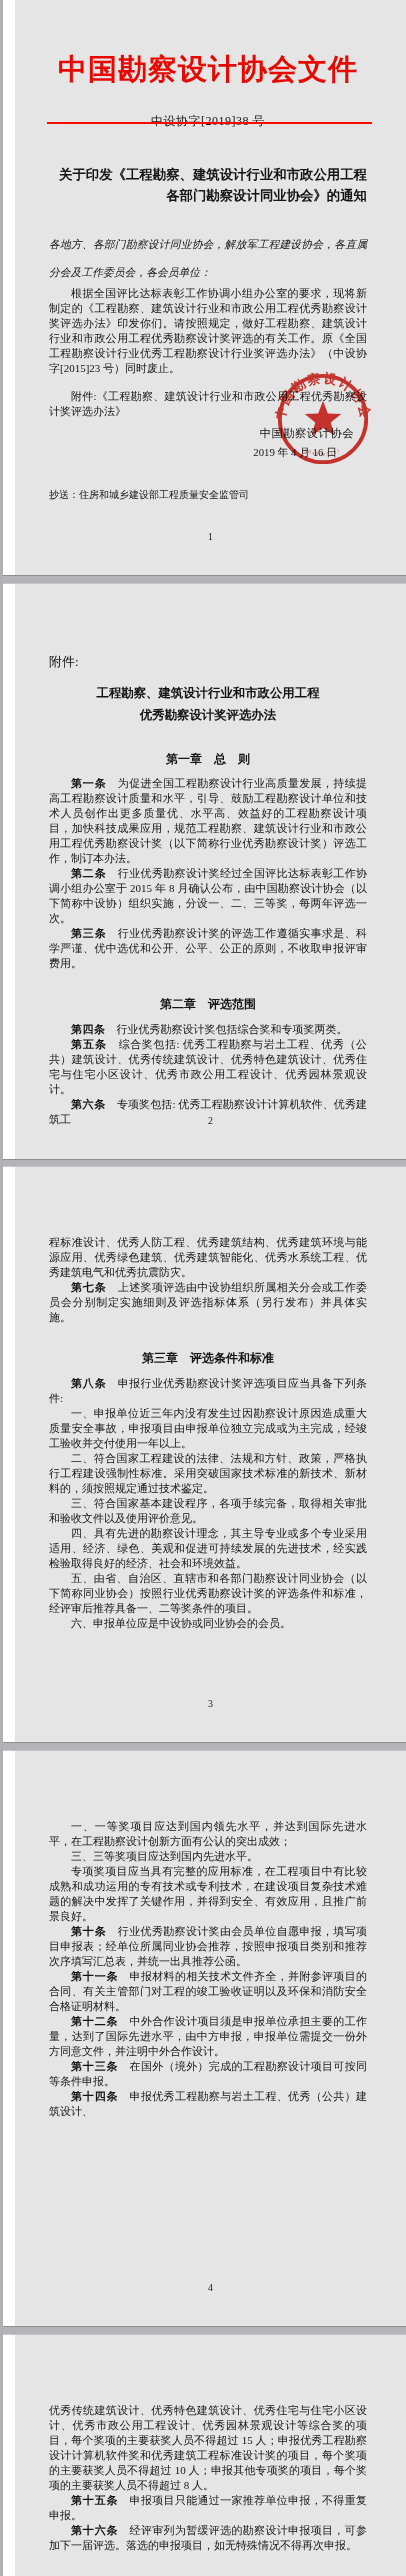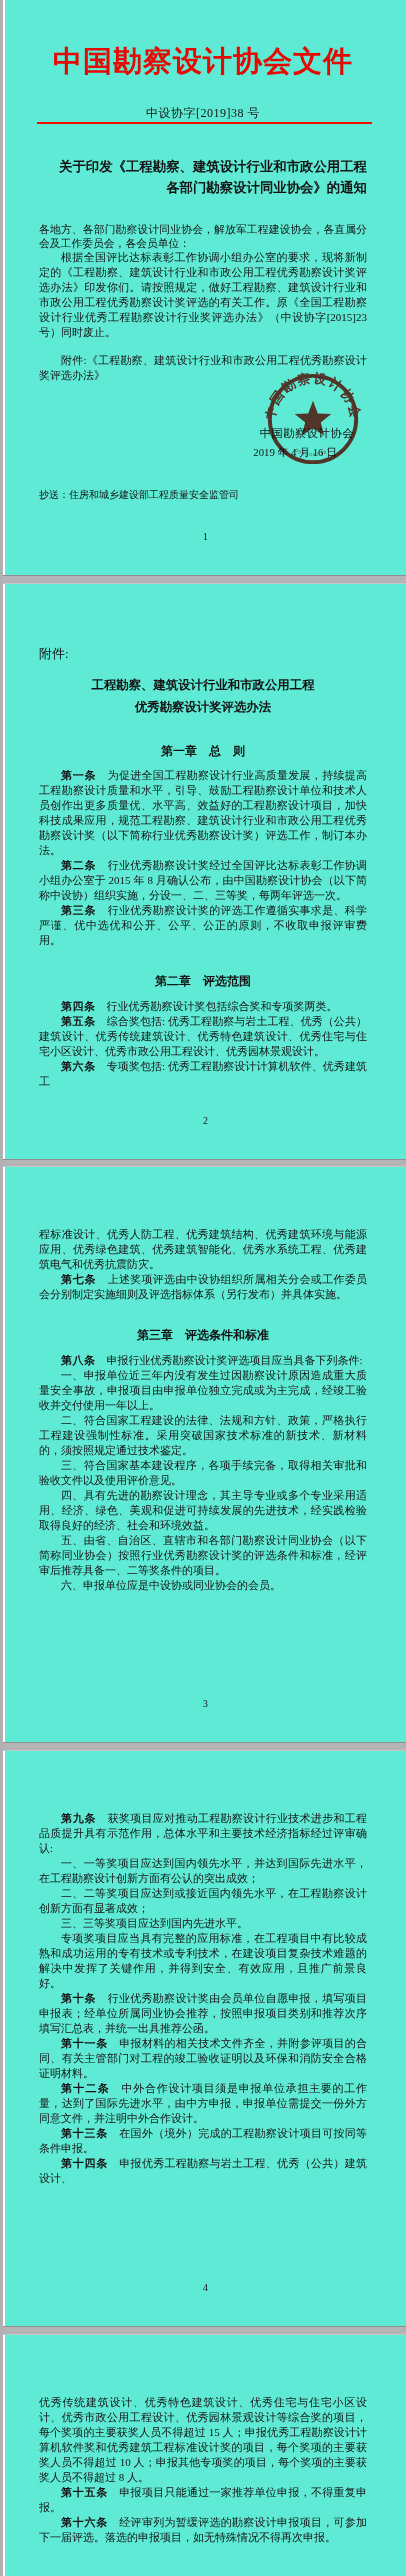--- a/index.html
+++ b/index.html
@@ -1,26 +1,26 @@
 <!DOCTYPE html>
 <html style="font-size:8.2px"><head>
 <meta charset="utf-8">
 <style>
   html,body{margin:0;padding:0;background:#ffffff;}
   .viewer{position:relative;width:406px;font-family:"Liberation Serif","DejaVu Serif",serif;color:#141414;}
   .edge-strip{position:absolute;left:0;top:0;width:3.1px;height:100%;background:#b0b0b3;z-index:5;}
-  .page{position:relative;margin-left:5px;height:575px;background:#5eead4;box-sizing:border-box;
-        padding:0 39px 0 34px;overflow:hidden;}
+  .page{position:relative;margin-left:15px;height:575px;background:#e5e5e5;box-sizing:border-box;
+        padding:8px 39px 0 34px;overflow:hidden;}
   .page-gap{height:6.7px;background:#b4b4b7;border-top:0.5px solid #8f8f92;border-bottom:0.5px solid #c6c6c9;}
   
   .masthead{padding-top:43px;text-align:center;font-size:29px;line-height:36px;font-weight:bold;letter-spacing:1px;}
   .docnum{margin-top:26px;text-align:center;font-size:12px;letter-spacing:0.5px;}
   .red-rule{position:absolute;top:122px;left:32px;right:34px;height:2.1px;}
   .notice-title{margin-top:34px;font-size:13.4px;font-weight:bold;text-align:right;line-height:21px;}
-  .body-text{font-size:10.8px;line-height:14px;text-align:justify;}
+  .body-text{font-size:10.8px;line-height:28px;text-align:justify;font-style:italic;}
   .addressee{margin-top:24px;}
   .para{font-size:11px;line-height:15px;text-align:justify;text-indent:2em;margin:0;}
   .para.cont{text-indent:0;}
   .att-para{margin-top:13.4px;}
   .sig-name{position:absolute;top:426px;right:52px;font-size:11.3px;letter-spacing:0.5px;}
   .sig-date{position:absolute;top:446px;right:69px;font-size:10.8px;}
   .stamp{position:absolute;top:371px;left:260px;width:96px;height:96px;opacity:.92;mix-blend-mode:multiply;z-index:3;}
   .cc-line{position:absolute;top:488px;left:34px;font-size:10px;}
   .pagenum{position:absolute;bottom:33px;left:0;right:0;text-align:center;font-size:9.8px;}
   
@@ -104,23 +104,21 @@
         <div class="para">四、具有先进的勘察设计理念，其主导专业或多个专业采用适用、经济、绿色、美观和促进可持续发展的先进技术，经实践检验取得良好的经济、社会和环境效益。</div>
         <div class="para">五、由省、自治区、直辖市和各部门勘察设计同业协会（以下简称同业协会）按照行业优秀勘察设计奖的评选条件和标准，经评审后推荐具备一、二等奖条件的项目。</div>
         <div class="para">六、申报单位应是中设协或同业协会的会员。</div>
       </div>
     <div class="pagenum">3</div>
   </section>
   <div class="page-gap"></div>
 
   <section class="page">
     <div class="page-body">
-        <div class="para"><b>第九条</b>　获奖项目应对推动工程勘察设计行业技术进步和工程品质提升具有示范作用，总体水平和主要技术经济指标经过评审确认:</div>
         <div class="para">一、一等奖项目应达到国内领先水平，并达到国际先进水平，在工程勘察设计创新方面有公认的突出成效；</div>
-        <div class="para">二、二等奖项目应达到或接近国内领先水平，在工程勘察设计创新方面有显著成效；</div>
         <div class="para">三、三等奖项目应达到国内先进水平。</div>
         <div class="para">专项奖项目应当具有完整的应用标准，在工程项目中有比较成熟和成功运用的专有技术或专利技术，在建设项目复杂技术难题的解决中发挥了关键作用，并得到安全、有效应用，且推广前景良好。</div>
         <div class="para"><b>第十条</b>　行业优秀勘察设计奖由会员单位自愿申报，填写项目申报表；经单位所属同业协会推荐，按照申报项目类别和推荐次序填写汇总表，并统一出具推荐公函。</div>
         <div class="para"><b>第十一条</b>　申报材料的相关技术文件齐全，并附参评项目的合同、有关主管部门对工程的竣工验收证明以及环保和消防安全合格证明材料。</div>
         <div class="para"><b>第十二条</b>　中外合作设计项目须是申报单位承担主要的工作量，达到了国际先进水平，由中方申报，申报单位需提交一份外方同意文件，并注明中外合作设计。</div>
         <div class="para"><b>第十三条</b>　在国外（境外）完成的工程勘察设计项目可按同等条件申报。</div>
         <div class="para"><b>第十四条</b>　申报优秀工程勘察与岩土工程、优秀（公共）建筑设计、</div>
       </div>
     <div class="pagenum">4</div>
   </section>

